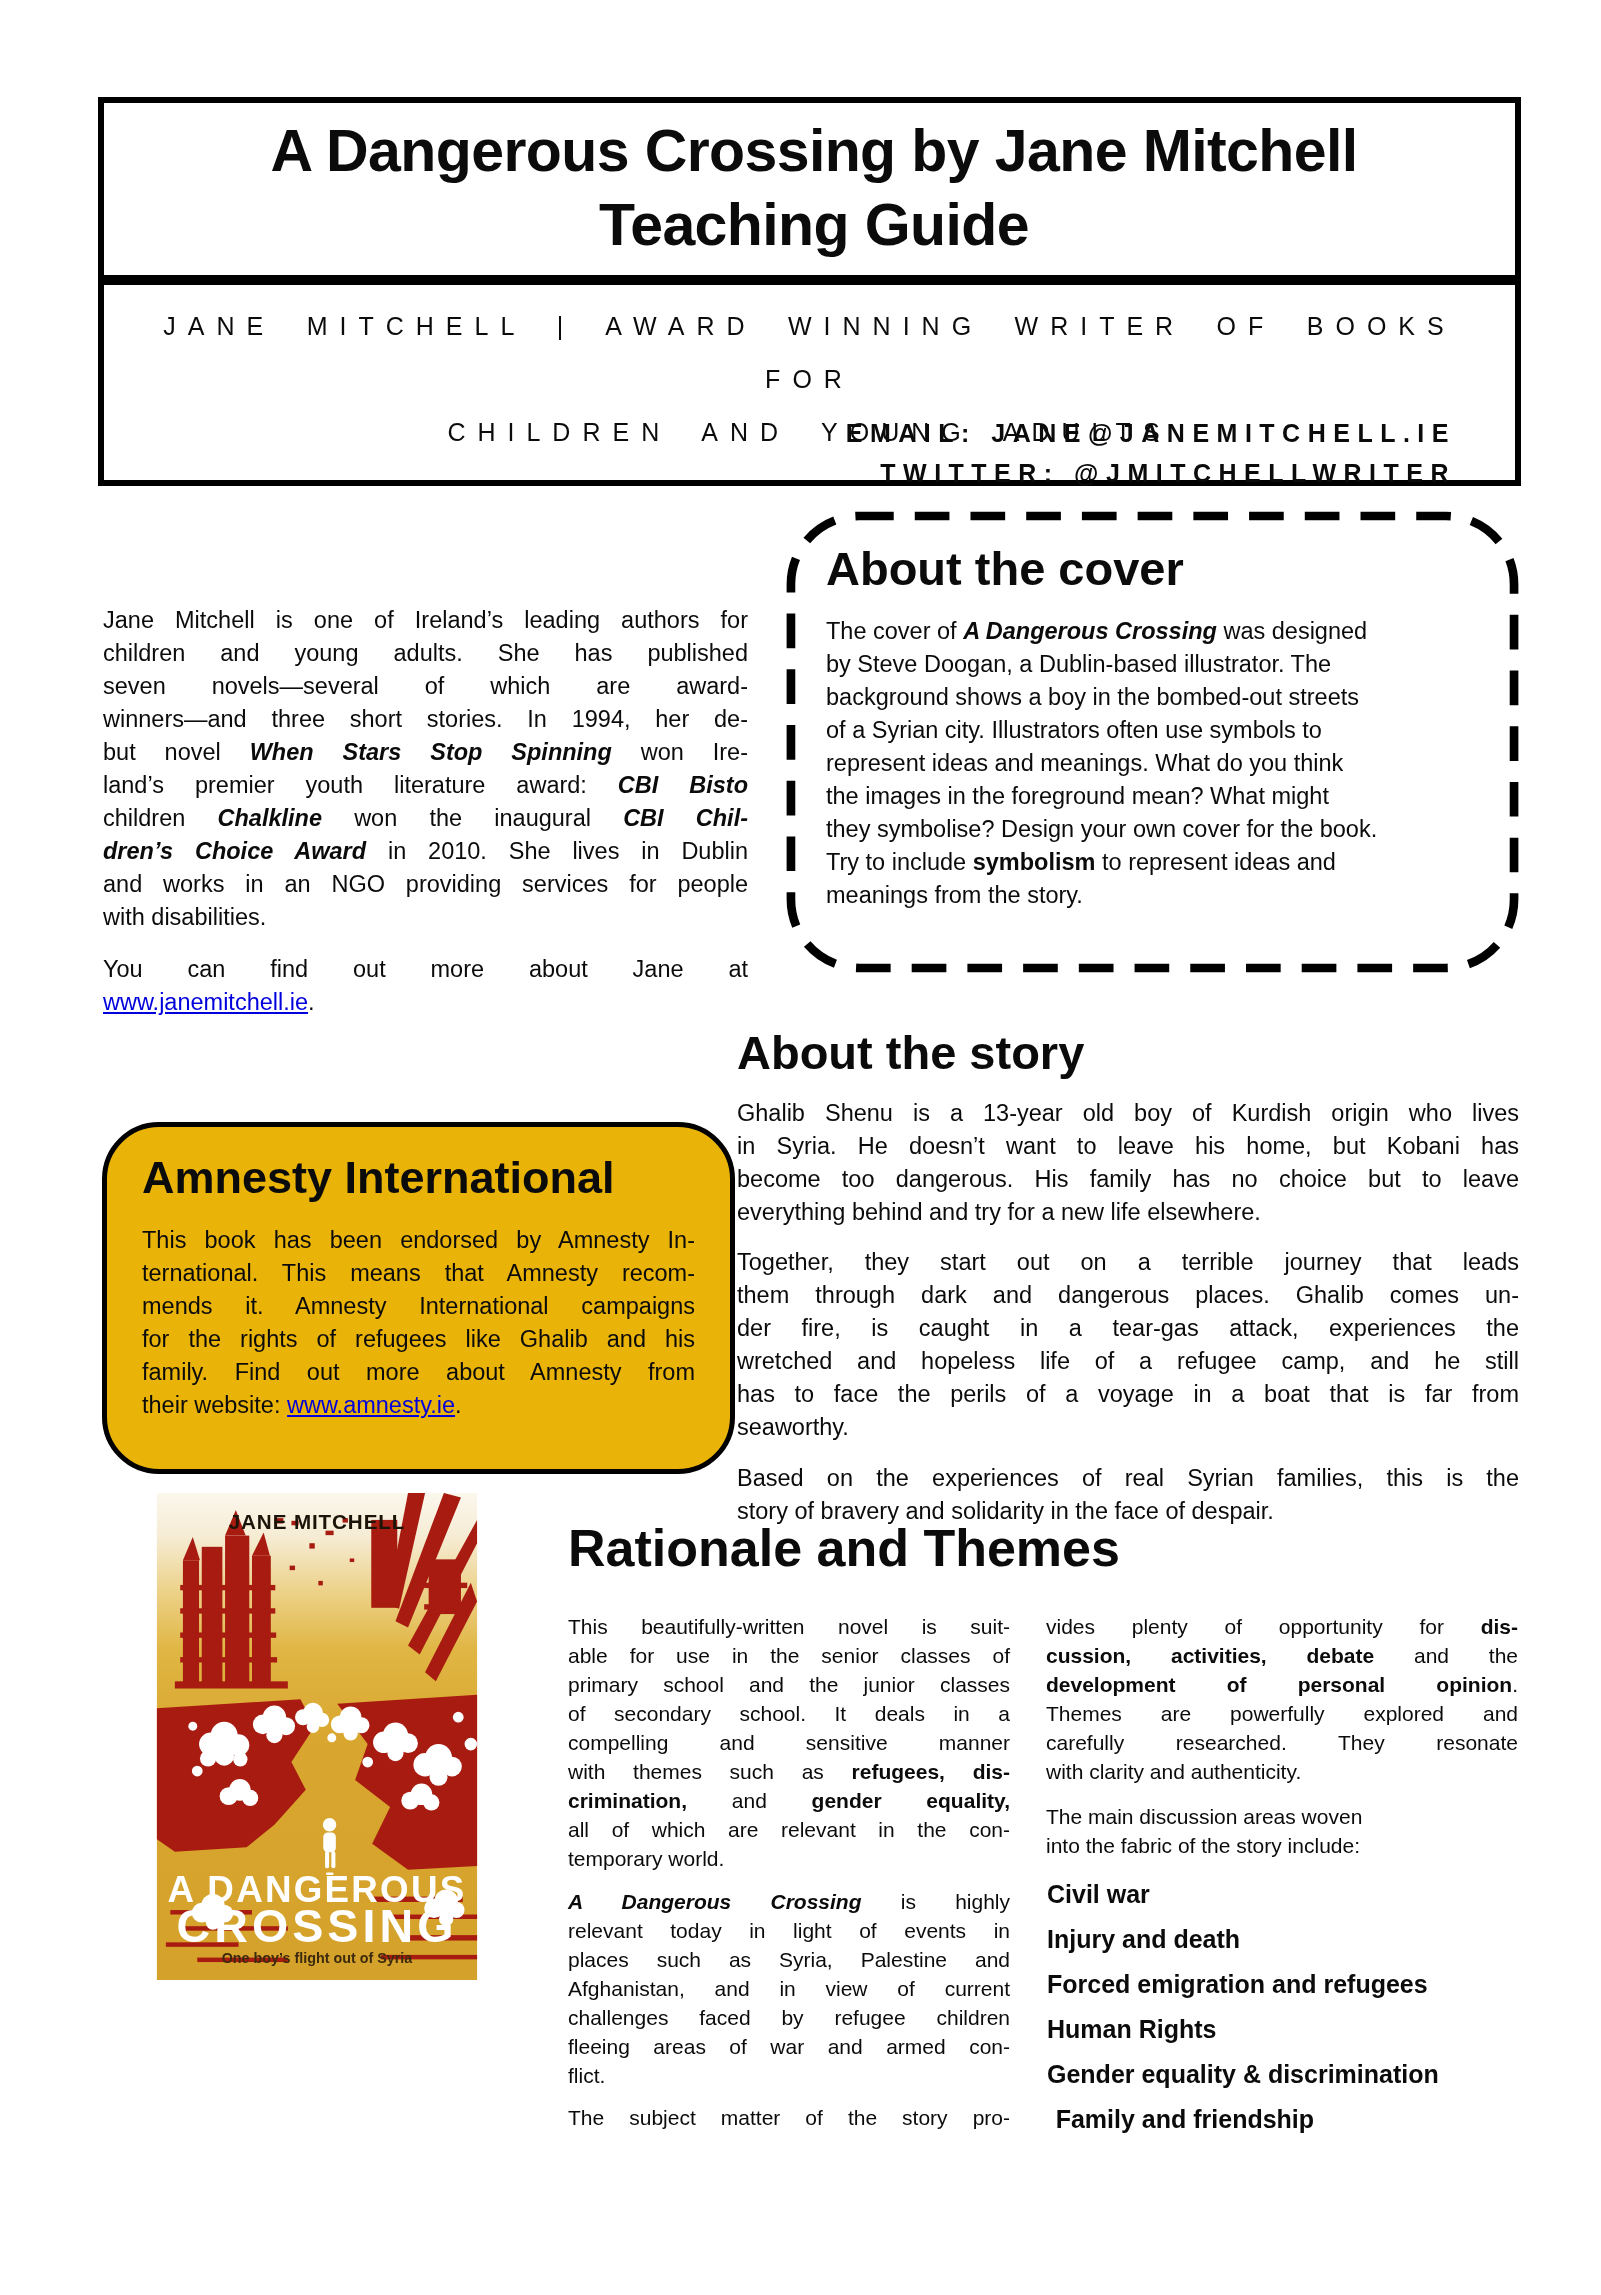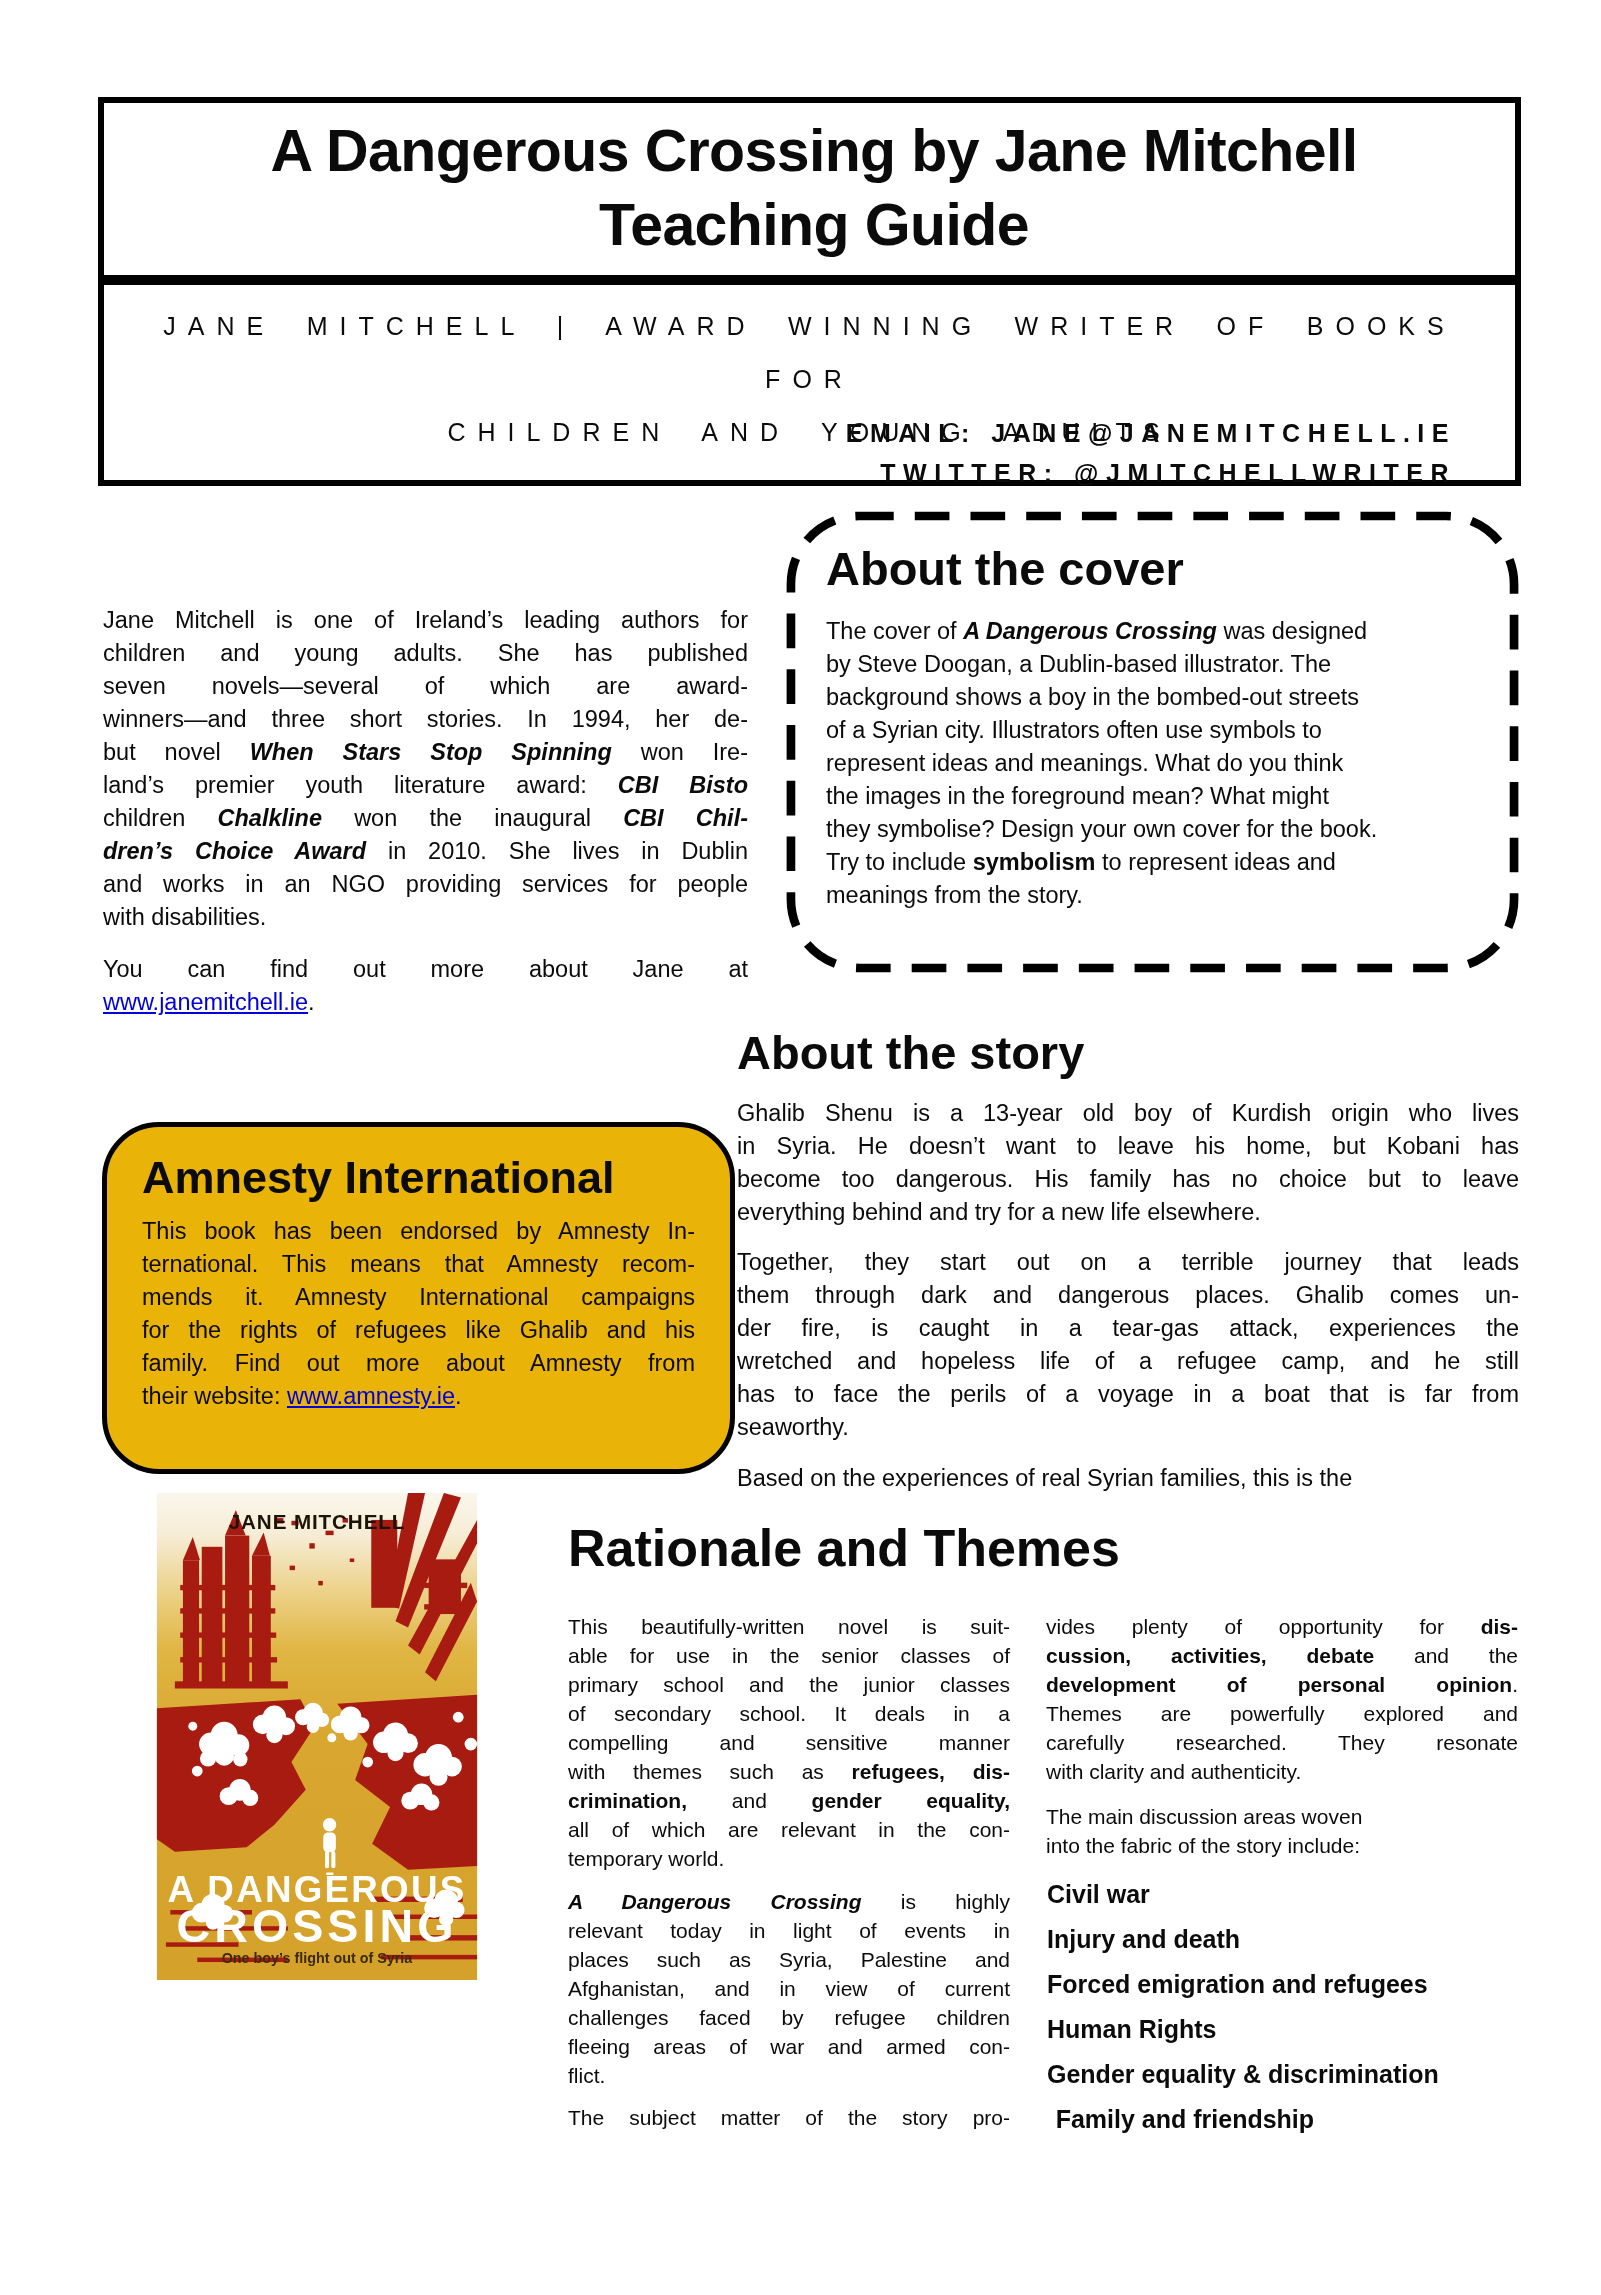--- a/index.html
+++ b/index.html
@@ -26,21 +26,21 @@
   .b{font-weight:700;}
   .i{font-style:italic;}
   .lnk{color:#0000dd;text-decoration:underline;}
   
   .cover-note{position:absolute;left:786px;top:511px;width:733px;height:462px;padding:33px 40px 0 40px;}
   .cover-note .inner-h{font-weight:700;font-size:47px;line-height:1.05;}
   .cover-note .para{margin-top:22px;font-size:23.5px;line-height:33px;}
   .dash-svg{position:absolute;left:0;top:0;width:100%;height:100%;pointer-events:none;}
   .amnesty-box{position:absolute;left:102px;top:1122px;width:633px;height:352px;border:5.6px solid #000;border-radius:57px;padding:27px 35px 0 35px;background:#eab308;}
   .amnesty-box .inner-h{font-weight:700;font-size:45px;line-height:1.05;}
-  .amnesty-box .para{margin-top:14px;font-size:23.5px;line-height:33px;}
+  .amnesty-box .para{margin-top:23px;font-size:23.5px;line-height:33px;}
   
   .rat-h{position:absolute;left:568px;top:1522px;font-weight:700;font-size:52px;line-height:1.0;}
   .rat-col{position:absolute;font-size:21px;line-height:29px;}
   .rat-col .para + .para{margin-top:13.6px;}
   .themes{position:absolute;left:1047px;top:1872px;width:508px;}
   .theme{font-size:25px;font-weight:700;line-height:45px;}
   .theme:last-child{padding-left:8.7px;}
   
   .book-cover{position:absolute;left:96px;top:1493px;width:442px;height:487px;}
   .book-cover svg{display:block;width:100%;height:100%;}
@@ -116,20 +116,21 @@
     <div class="para just">
         <div class="tl">Together, they start out on a terrible journey that leads</div>
         <div class="tl">them through dark and dangerous places. Ghalib comes un-</div>
         <div class="tl">der fire, is caught in a tear-gas attack, experiences the</div>
         <div class="tl">wretched and hopeless life of a refugee camp, and he still</div>
         <div class="tl">has to face the perils of a voyage in a boat that is far from</div>
         <div class="tl">seaworthy.</div>
       </div>
     <div class="para just">
         <div class="tl">Based on the experiences of real Syrian families, this is the</div>
+        <div class="tl">story of bravery and solidarity in the face of despair.</div>
       </div>
   </div>
 
   <div class="amnesty-box">
     <div class="inner-h">Amnesty International</div>
     <div class="para just">
         <div class="tl">This book has been endorsed by Amnesty In-</div>
         <div class="tl">ternational. This means that Amnesty recom-</div>
         <div class="tl">mends it. Amnesty International campaigns</div>
         <div class="tl">for the rights of refugees like Ghalib and his</div>

